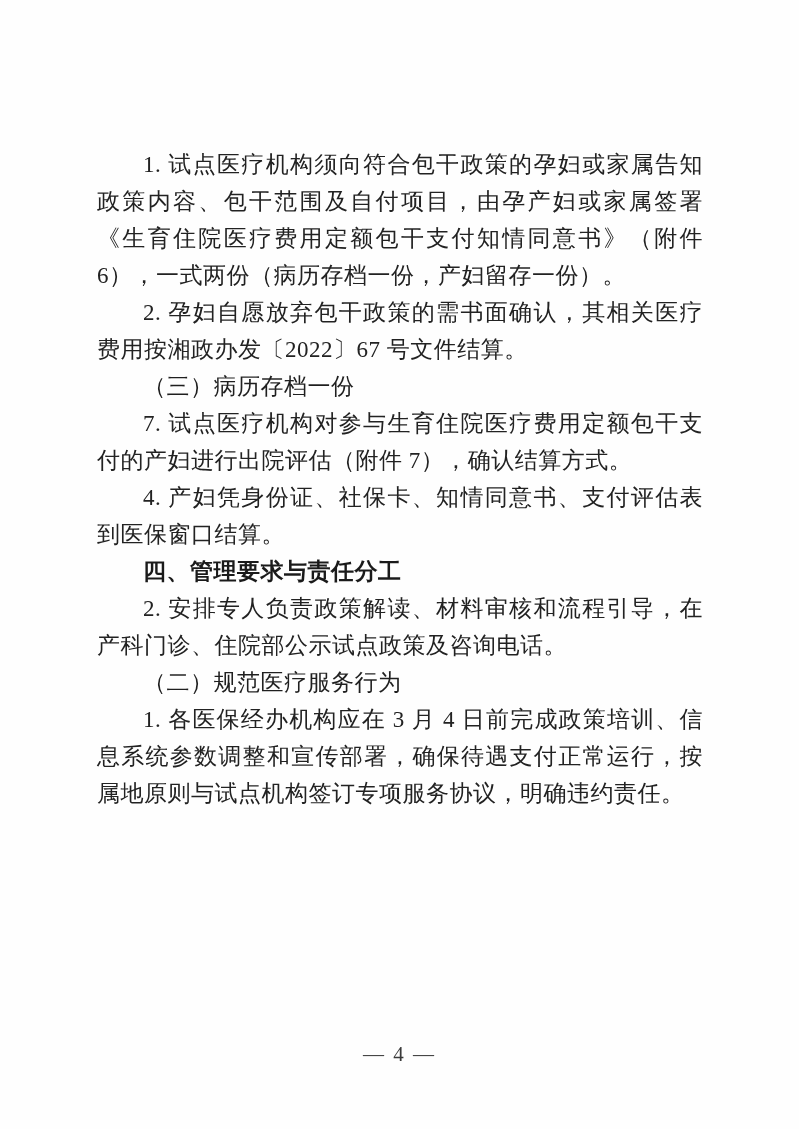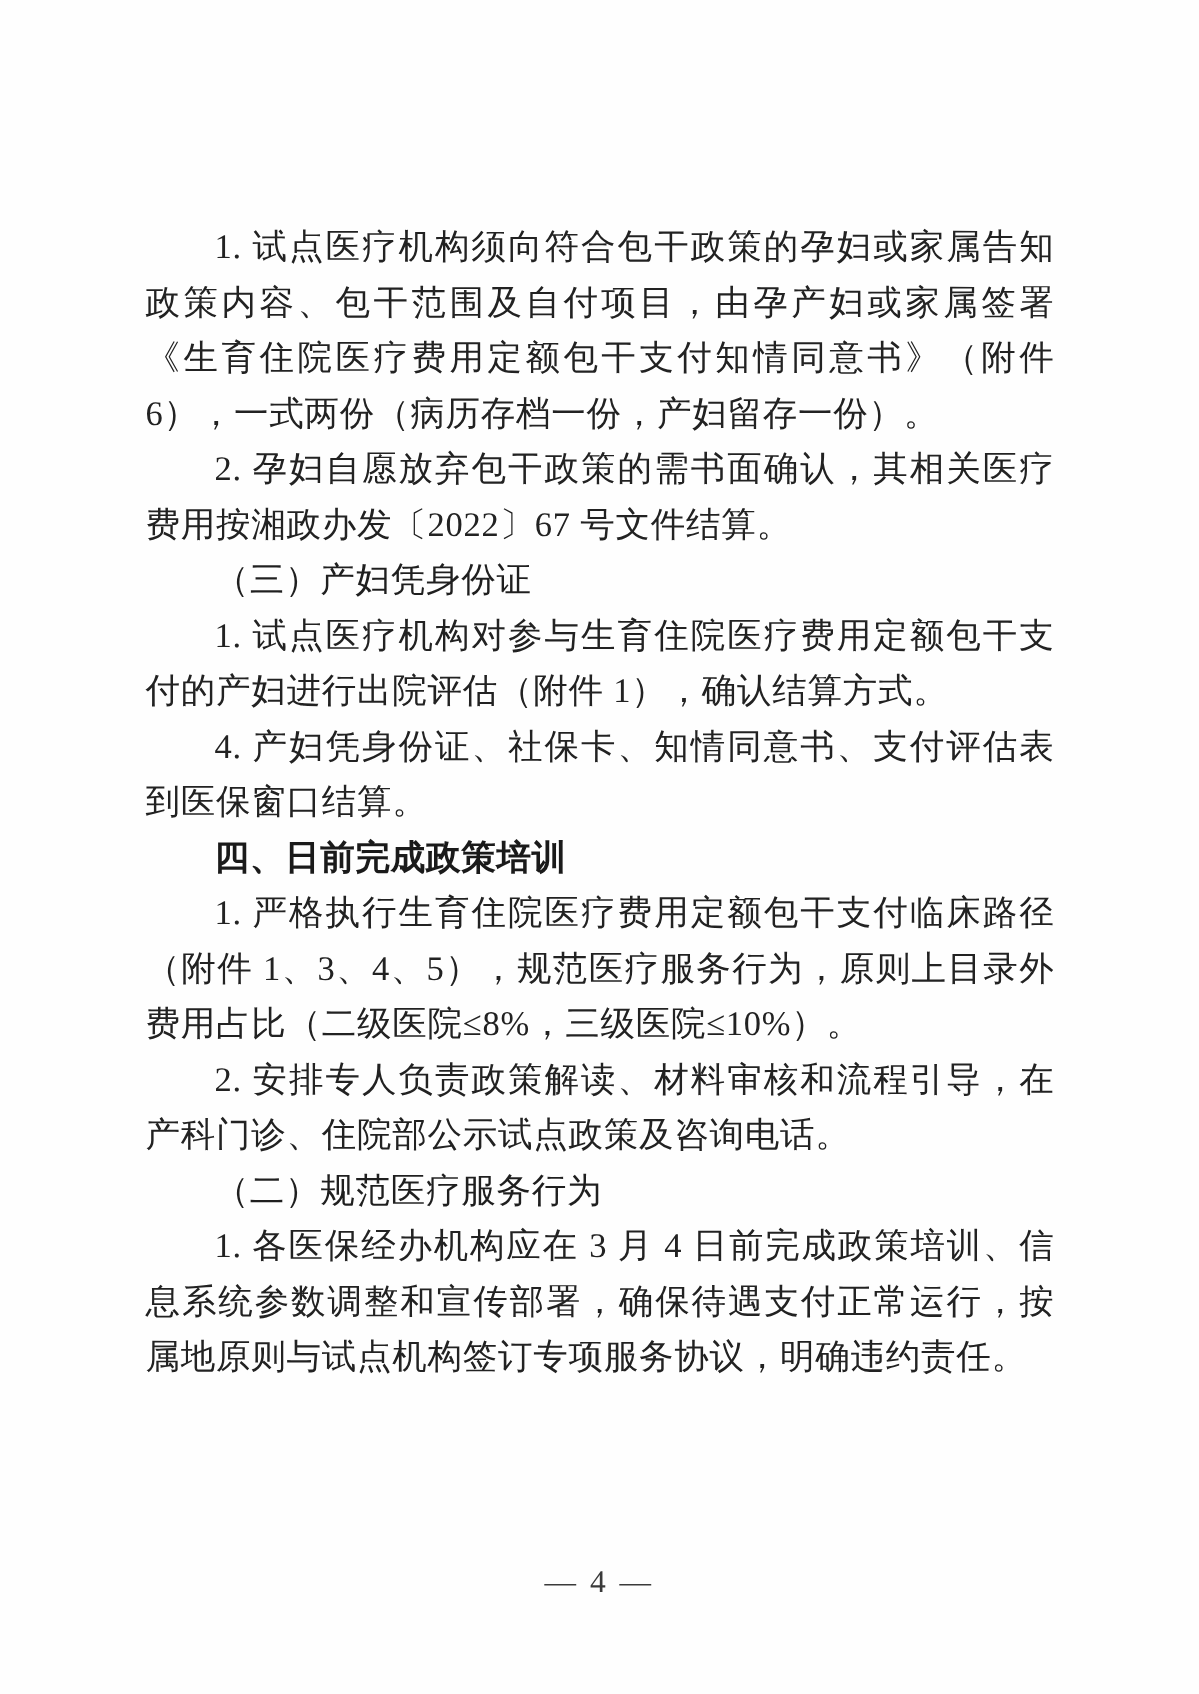--- a/index.html
+++ b/index.html
@@ -64,25 +64,24 @@
   }
 </style>
 </head>
 <body>
 
 <div class="page">
   <main class="doc-body">
 
   <p class="block body">1. 试点医疗机构须向符合包干政策的孕妇或家属告知政策内容、包干范围及自付项目，由孕产妇或家属签署《生育住院医疗费用定额包干支付知情同意书》（附件 6），一式两份（病历存档一份，产妇留存一份）。</p>
       <p class="block body">2. 孕妇自愿放弃包干政策的需书面确认，其相关医疗费用按湘政办发〔2022〕67 号文件结算。</p>
-      <p class="block heading-kai">（三）产妇凭身份证</p>
-      <p class="block body">1. 试点医疗机构对参与生育住院医疗费用定额包干支付的产妇进行出院评估（附件 1），确认结算方式。</p>
+      <p class="block heading-kai">（三）病历存档一份</p>
+      <p class="block body">7. 试点医疗机构对参与生育住院医疗费用定额包干支付的产妇进行出院评估（附件 7），确认结算方式。</p>
       <p class="block body">4. 产妇凭身份证、社保卡、知情同意书、支付评估表到医保窗口结算。</p>
-      <p class="block heading-bold">四、日前完成政策培训</p>
-      <p class="block body">1. 严格执行生育住院医疗费用定额包干支付临床路径（附件 1、3、4、5），规范医疗服务行为，原则上目录外费用占比（二级医院≤8%，三级医院≤10%）。</p>
+      <p class="block heading-bold">四、管理要求与责任分工</p>
       <p class="block body">2. 安排专人负责政策解读、材料审核和流程引导，在产科门诊、住院部公示试点政策及咨询电话。</p>
       <p class="block heading-kai">（二）规范医疗服务行为</p>
       <p class="block body">1. 各医保经办机构应在 3 月 4 日前完成政策培训、信息系统参数调整和宣传部署，确保待遇支付正常运行，按属地原则与试点机构签订专项服务协议，明确违约责任。</p>
     </main>
   <footer class="page-footer">
     <span class="page-number">— 4 —</span>
   </footer>
 </div>
 
 </body></html>

